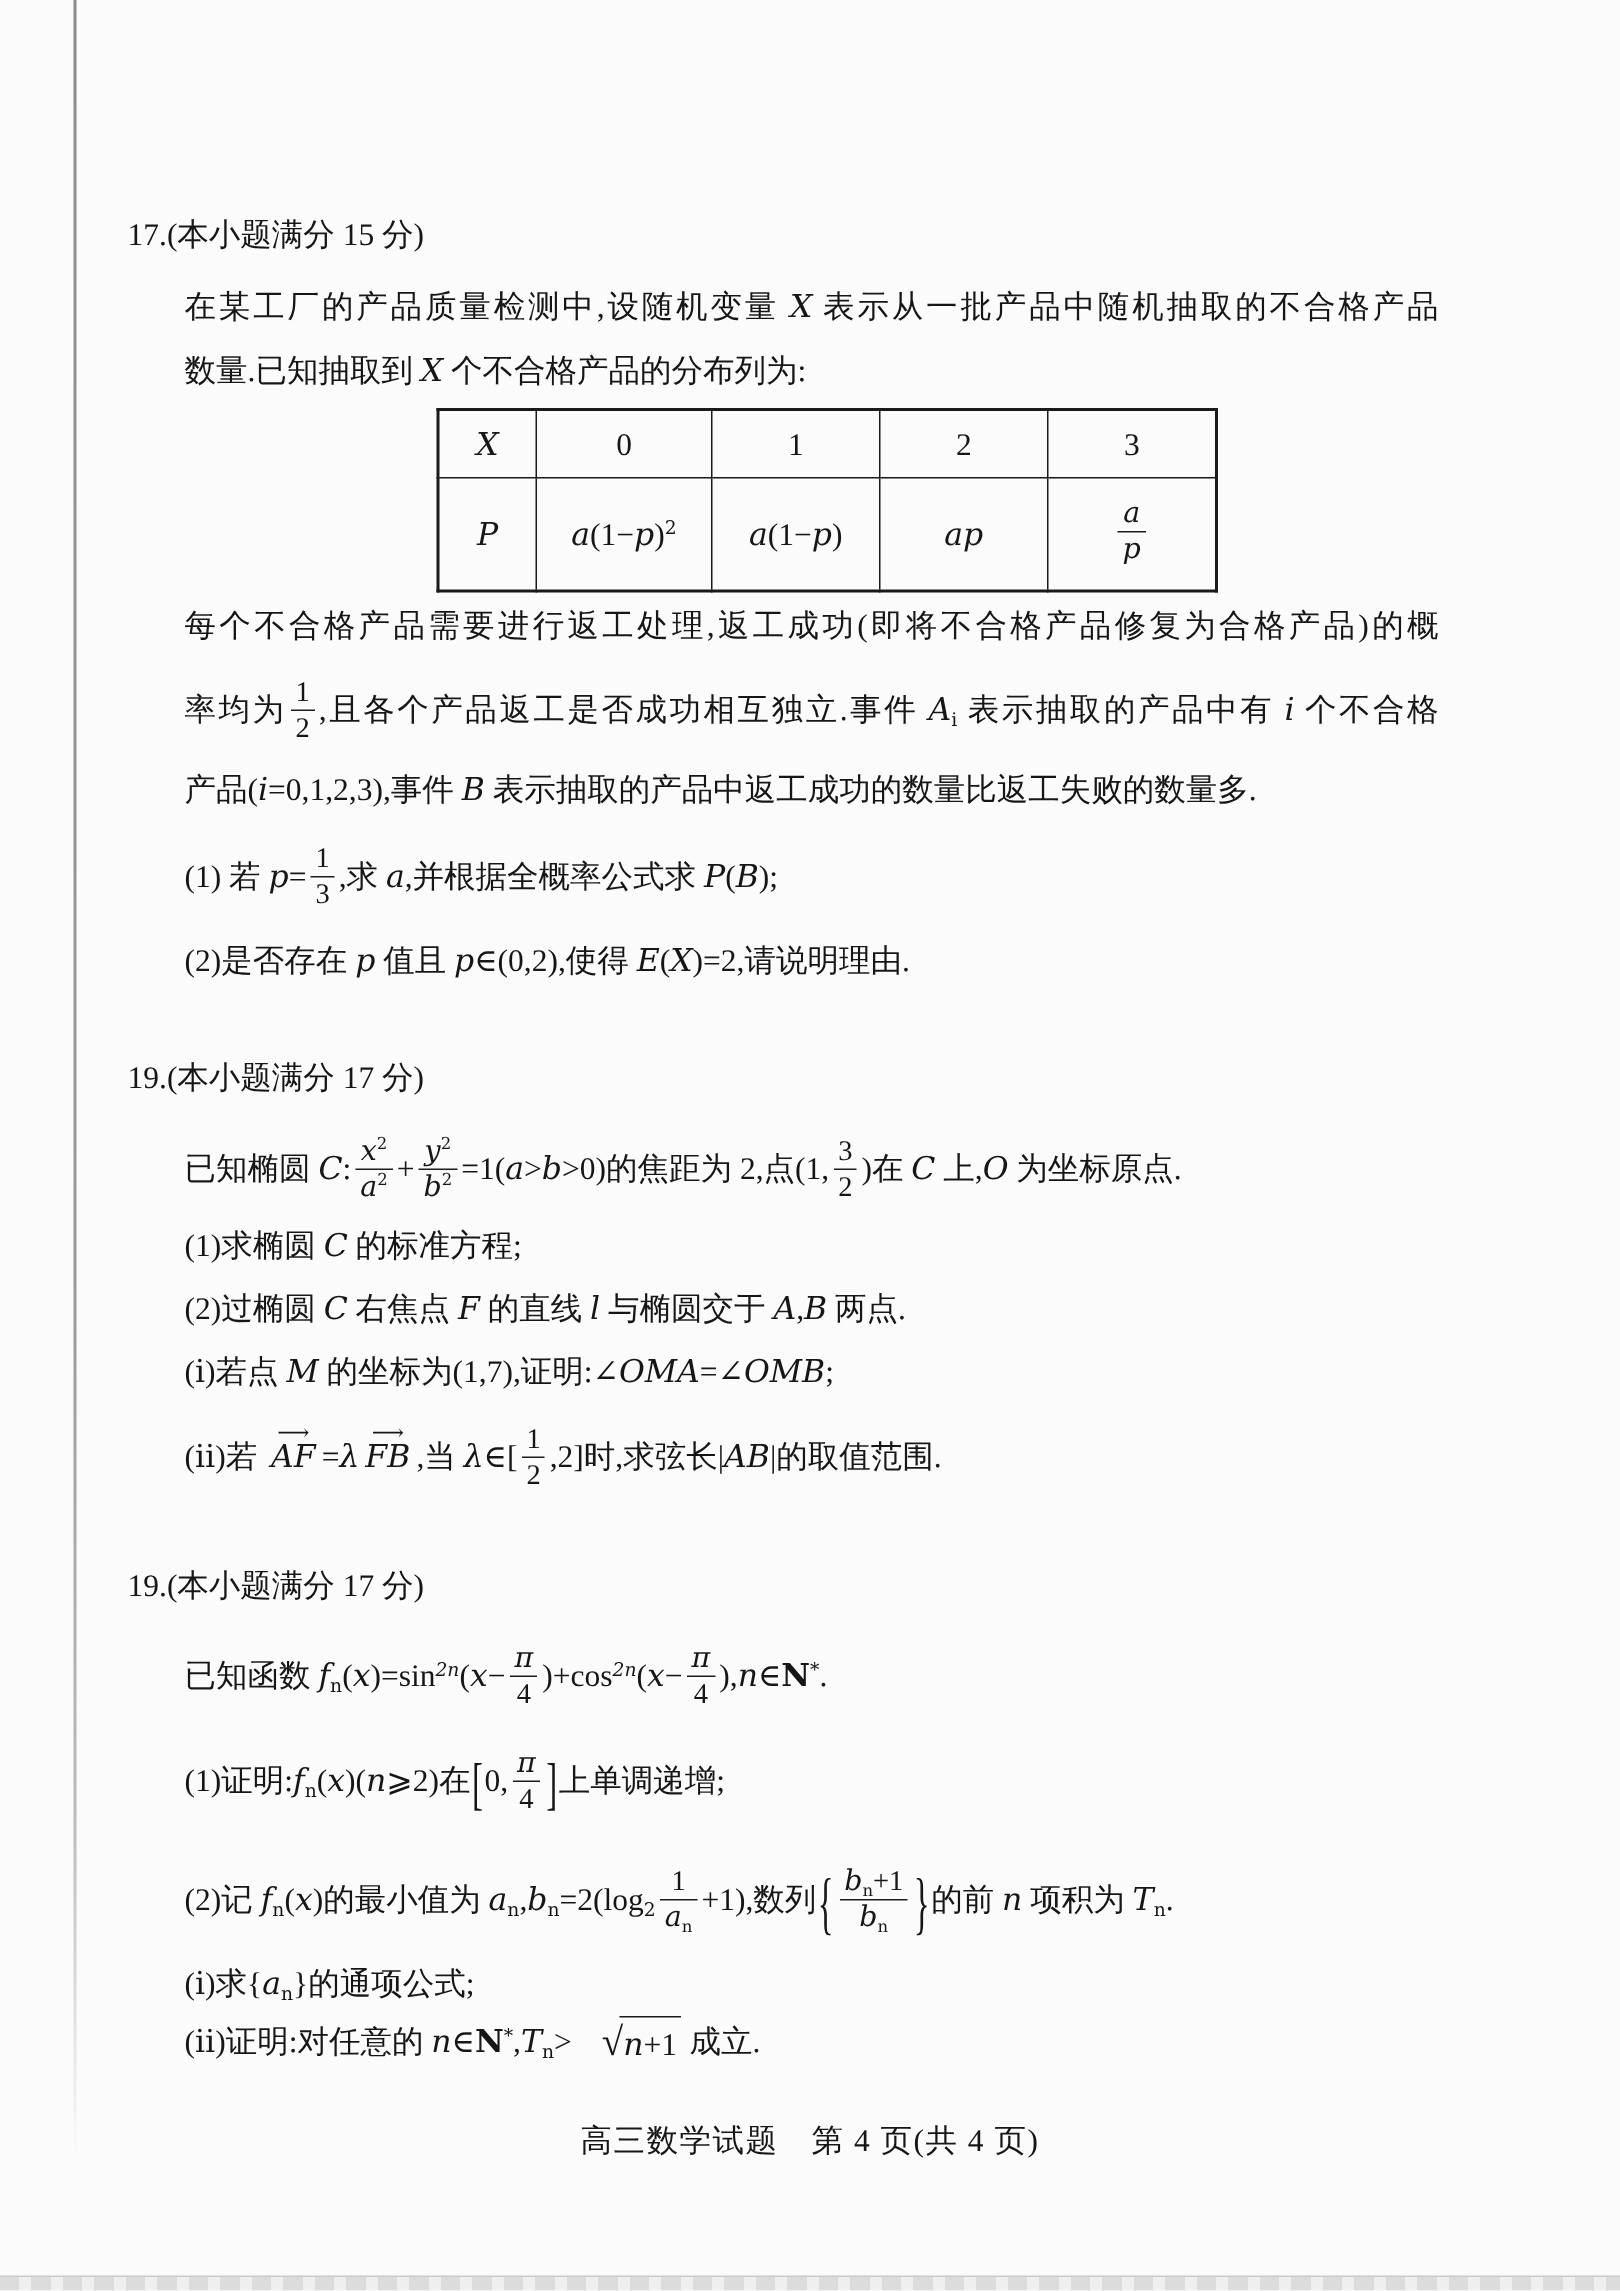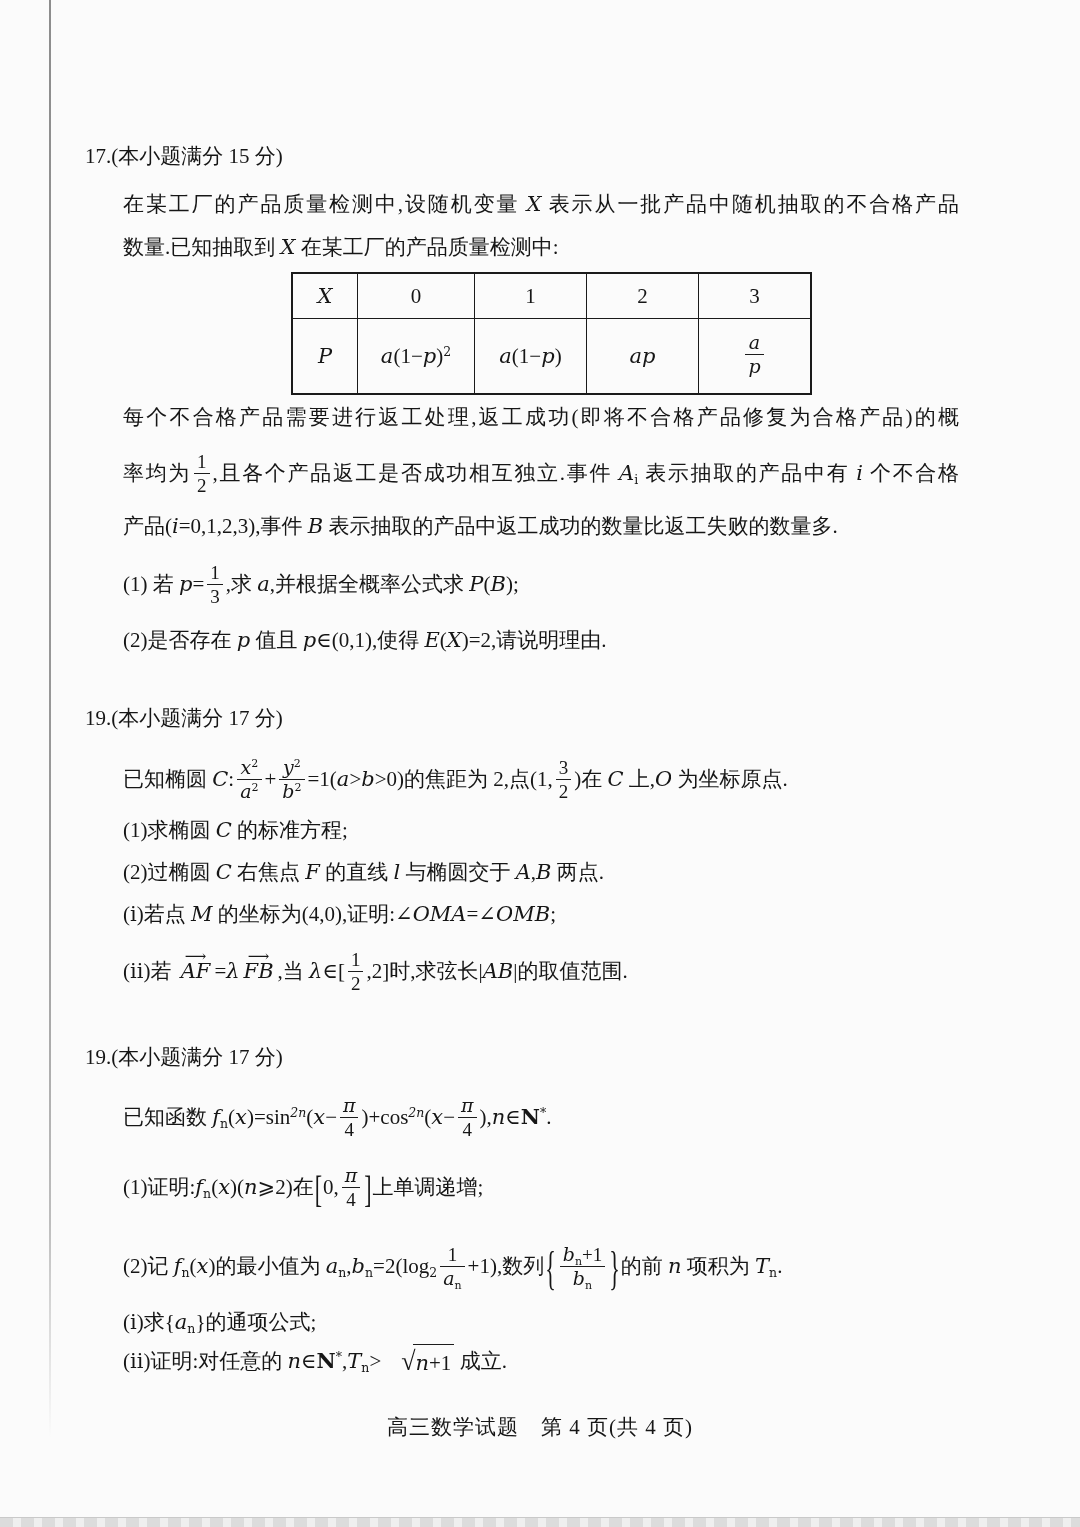--- a/index.html
+++ b/index.html
@@ -62,21 +62,21 @@
 </head>
 <body>
 
 <div class="page">
 
   <div class="vline"></div>
 
   <section>
     <div class="heading" style="left:85px;top:141px">17.(本小题满分 15 分)</div>
     <div class="line just" style="left:123px;top:187px"><span class="mt">在某工厂的产品质量检测中,设随机变量 </span><span class="mi">X</span><span class="mt"> 表示从一批产品中随机抽取的不合格产品</span></div>
-    <div class="line" style="left:123px;top:230px"><span class="mt">数量.已知抽取到 </span><span class="mi">X</span><span class="mt"> 在某工厂的产品质量检测中:</span></div>
+    <div class="line" style="left:123px;top:230px"><span class="mt">数量.已知抽取到 </span><span class="mi">X</span><span class="mt"> 个不合格产品的分布列为:</span></div>
 
     <table class="dist">
       <tbody>
           <tr class="r1">
         <td class="cx"><span class="mi">X</span></td>
         <td class="c1"><span class="mt">0</span></td>
         <td class="c2"><span class="mt">1</span></td>
         <td class="c3"><span class="mt">2</span></td>
         <td class="c4"><span class="mt">3</span></td>
       </tr>
@@ -87,29 +87,29 @@
         <td class="c3"><span class="mi">ap</span></td>
         <td class="c4"><span class="frac"><span class="num"><span class="mi">a</span></span><span class="den"><span class="mi">p</span></span></span></td>
       </tr>
     </tbody>
       </table>
 
     <div class="line just" style="left:123px;top:400px"><span class="mt">每个不合格产品需要进行返工处理,返工成功(即将不合格产品修复为合格产品)的概</span></div>
     <div class="line just" style="left:123px;top:452px"><span class="mt">率均为</span><span class="frac"><span class="num"><span class="mt">1</span></span><span class="den"><span class="mt">2</span></span></span><span class="mt">,且各个产品返工是否成功相互独立.事件 </span><span class="mi">A</span><sub>i</sub><span class="mt"> 表示抽取的产品中有 </span><span class="mi">i</span><span class="mt"> 个不合格</span></div>
     <div class="line" style="left:123px;top:509px"><span class="mt">产品(</span><span class="mi">i</span><span class="mt">=0,1,2,3),事件 </span><span class="mi">B</span><span class="mt"> 表示抽取的产品中返工成功的数量比返工失败的数量多.</span></div>
     <div class="line" style="left:123px;top:563px"><span class="mt">(1) 若 </span><span class="mi">p</span><span class="mt">=</span><span class="frac"><span class="num"><span class="mt">1</span></span><span class="den"><span class="mt">3</span></span></span><span class="mt">,求 </span><span class="mi">a</span><span class="mt">,并根据全概率公式求 </span><span class="mi">P</span><span class="mt">(</span><span class="mi">B</span><span class="mt">);</span></div>
-    <div class="line" style="left:123px;top:623px"><span class="mt">(2)是否存在 </span><span class="mi">p</span><span class="mt"> 值且 </span><span class="mi">p</span><span class="mt">∈(0,1),使得 </span><span class="mi">E</span><span class="mt">(</span><span class="mi">X</span><span class="mt">)=2,请说明理由.</span></div>
+    <div class="line" style="left:123px;top:623px"><span class="mt">(2)是否存在 </span><span class="mi">p</span><span class="mt"> 值且 </span><span class="mi">p</span><span class="mt">∈(0,2),使得 </span><span class="mi">E</span><span class="mt">(</span><span class="mi">X</span><span class="mt">)=2,请说明理由.</span></div>
   </section>
 
   <section>
     <div class="heading" style="left:85px;top:703px">19.(本小题满分 17 分)</div>
     <div class="line" style="left:123px;top:758px"><span class="mt">已知椭圆 </span><span class="mi">C</span><span class="mt">:</span><span class="frac"><span class="num"><span class="mi">x</span><sup style="font-style: normal;">2</sup></span><span class="den"><span class="mi">a</span><sup style="font-style: normal;">2</sup></span></span><span class="mt">+</span><span class="frac"><span class="num"><span class="mi">y</span><sup style="font-style: normal;">2</sup></span><span class="den"><span class="mi">b</span><sup style="font-style: normal;">2</sup></span></span><span class="mt">=1(</span><span class="mi">a</span><span class="mt">&gt;</span><span class="mi">b</span><span class="mt">&gt;0)的焦距为 2,点(1,</span><span class="frac"><span class="num"><span class="mt">3</span></span><span class="den"><span class="mt">2</span></span></span><span class="mt">)在 </span><span class="mi">C</span><span class="mt"> 上,</span><span class="mi">O</span><span class="mt"> 为坐标原点.</span></div>
     <div class="line" style="left:123px;top:813px"><span class="mt">(1)求椭圆 </span><span class="mi">C</span><span class="mt"> 的标准方程;</span></div>
     <div class="line" style="left:123px;top:855px"><span class="mt">(2)过椭圆 </span><span class="mi">C</span><span class="mt"> 右焦点 </span><span class="mi">F</span><span class="mt"> 的直线 </span><span class="mi">l</span><span class="mt"> 与椭圆交于 </span><span class="mi">A</span><span class="mt">,</span><span class="mi">B</span><span class="mt"> 两点.</span></div>
-    <div class="line" style="left:123px;top:897px"><span class="mt">(ⅰ)若点 </span><span class="mi">M</span><span class="mt"> 的坐标为(4,0),证明:∠</span><span class="mi">OMA</span><span class="mt">=∠</span><span class="mi">OMB</span><span class="mt">;</span></div>
+    <div class="line" style="left:123px;top:897px"><span class="mt">(ⅰ)若点 </span><span class="mi">M</span><span class="mt"> 的坐标为(1,7),证明:∠</span><span class="mi">OMA</span><span class="mt">=∠</span><span class="mi">OMB</span><span class="mt">;</span></div>
     <div class="line" style="left:123px;top:950px"><span class="mt">(ⅱ)若 </span><span class="vec"><span class="va">⟶</span><span class="mi">AF</span></span><span class="mt">=</span><span class="mi">λ</span><span class="vec"><span class="va">⟶</span><span class="mi">FB</span></span><span class="mt">,当 </span><span class="mi">λ</span><span class="mt">∈[</span><span class="frac"><span class="num"><span class="mt">1</span></span><span class="den"><span class="mt">2</span></span></span><span class="mt">,2]时,求弦长|</span><span class="mi">AB</span><span class="mt">|的取值范围.</span></div>
   </section>
 
   <section>
     <div class="heading" style="left:85px;top:1042px">19.(本小题满分 17 分)</div>
     <div class="line" style="left:123px;top:1096px"><span class="mt">已知函数 </span><span class="mi">f</span><sub>n</sub><span class="mt">(</span><span class="mi">x</span><span class="mt">)=sin</span><sup>2n</sup><span class="mt">(</span><span class="mi">x</span><span class="mt">−</span><span class="frac"><span class="num"><span class="mi">π</span></span><span class="den"><span class="mt">4</span></span></span><span class="mt">)+cos</span><sup>2n</sup><span class="mt">(</span><span class="mi">x</span><span class="mt">−</span><span class="frac"><span class="num"><span class="mi">π</span></span><span class="den"><span class="mt">4</span></span></span><span class="mt">),</span><span class="mi">n</span><span class="mt">∈</span><span class="mb">N</span><sup style="font-style: normal;">*</sup><span class="mt">.</span></div>
     <div class="line" style="left:123px;top:1166px"><span class="mt">(1)证明:</span><span class="mi">f</span><sub>n</sub><span class="mt">(</span><span class="mi">x</span><span class="mt">)(</span><span class="mi">n</span><span class="mt">⩾2)在</span><span class="big">[</span><span class="mt">0,</span><span class="frac"><span class="num"><span class="mi">π</span></span><span class="den"><span class="mt">4</span></span></span><span class="big">]</span><span class="mt">上单调递增;</span></div>
     <div class="line" style="left:123px;top:1245px"><span class="mt">(2)记 </span><span class="mi">f</span><sub>n</sub><span class="mt">(</span><span class="mi">x</span><span class="mt">)的最小值为 </span><span class="mi">a</span><sub>n</sub><span class="mt">,</span><span class="mi">b</span><sub>n</sub><span class="mt">=2(log</span><sub style="font-style: normal;">2</sub><span class="frac"><span class="num"><span class="mt">1</span></span><span class="den"><span class="mi">a</span><sub>n</sub></span></span><span class="mt">+1),数列</span><span class="big brace">{</span><span class="frac"><span class="num"><span class="mi">b</span><sub>n</sub><span class="mt">+1</span></span><span class="den"><span class="mi">b</span><sub>n</sub></span></span><span class="big brace">}</span><span class="mt">的前 </span><span class="mi">n</span><span class="mt"> 项积为 </span><span class="mi">T</span><sub>n</sub><span class="mt">.</span></div>
     <div class="line" style="left:123px;top:1305px"><span class="mt">(ⅰ)求{</span><span class="mi">a</span><sub>n</sub><span class="mt">}的通项公式;</span></div>
     <div class="line" style="left:123px;top:1344px"><span class="mt">(ⅱ)证明:对任意的 </span><span class="mi">n</span><span class="mt">∈</span><span class="mb">N</span><sup style="font-style: normal;">*</sup><span class="mt">,</span><span class="mi">T</span><sub>n</sub><span class="mt">&gt;</span><span class="sqrt"><span class="rad">√</span><span class="radicand"><span class="mi">n</span><span class="mt">+1</span></span></span><span class="mt"> 成立.</span></div>

